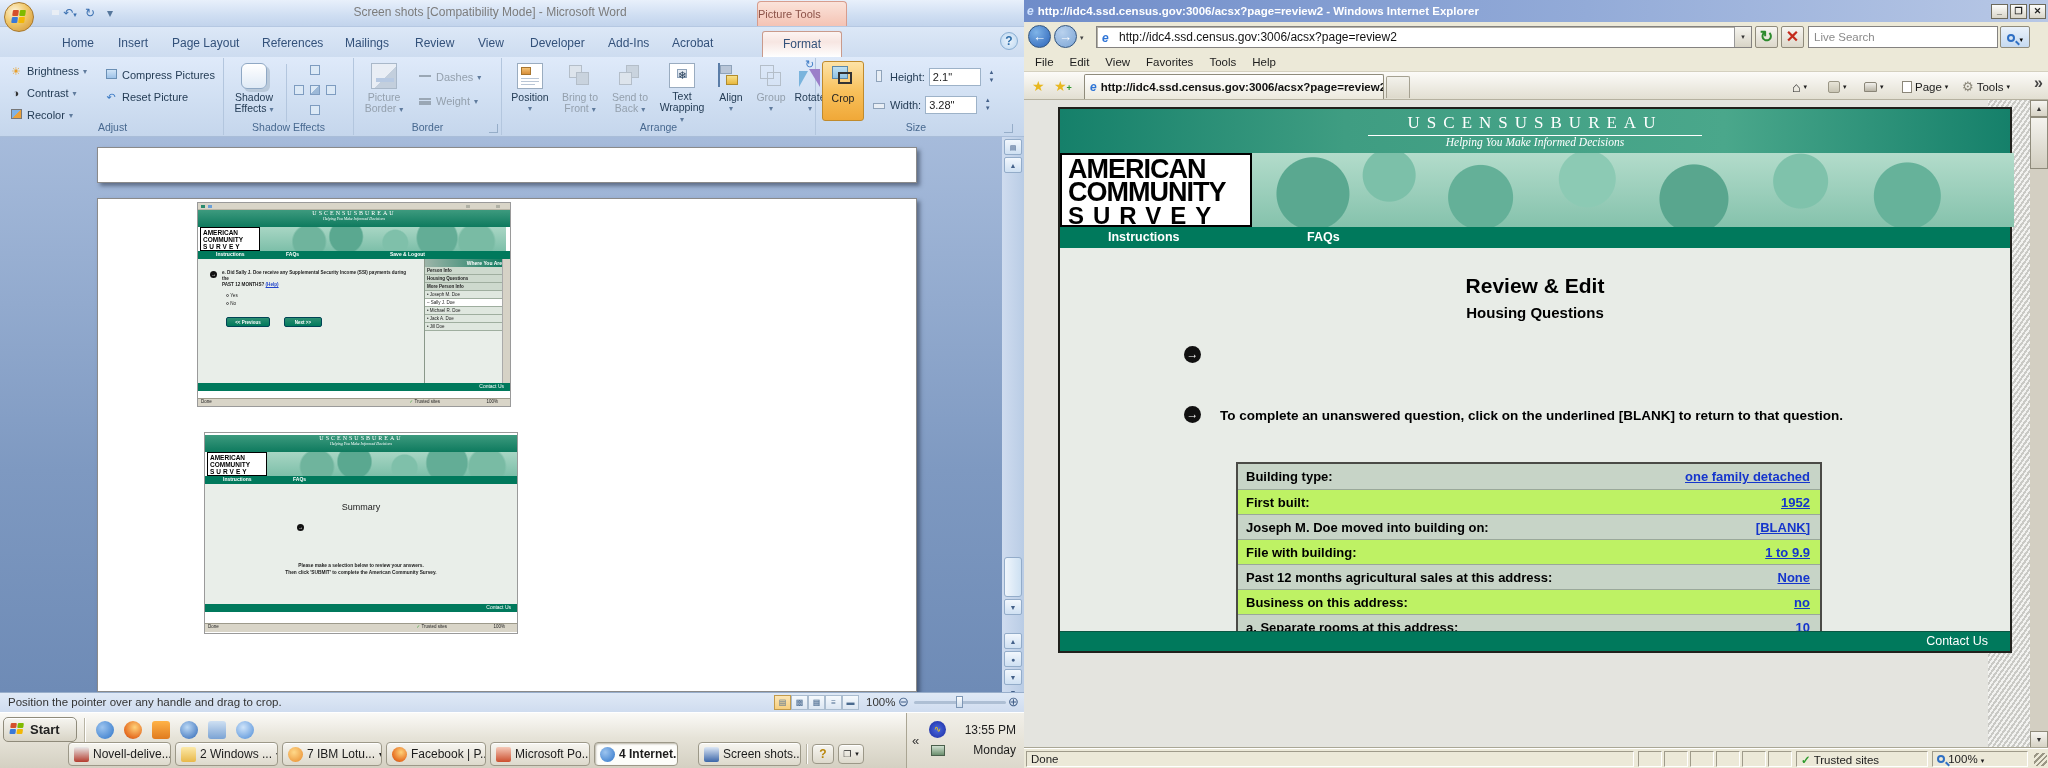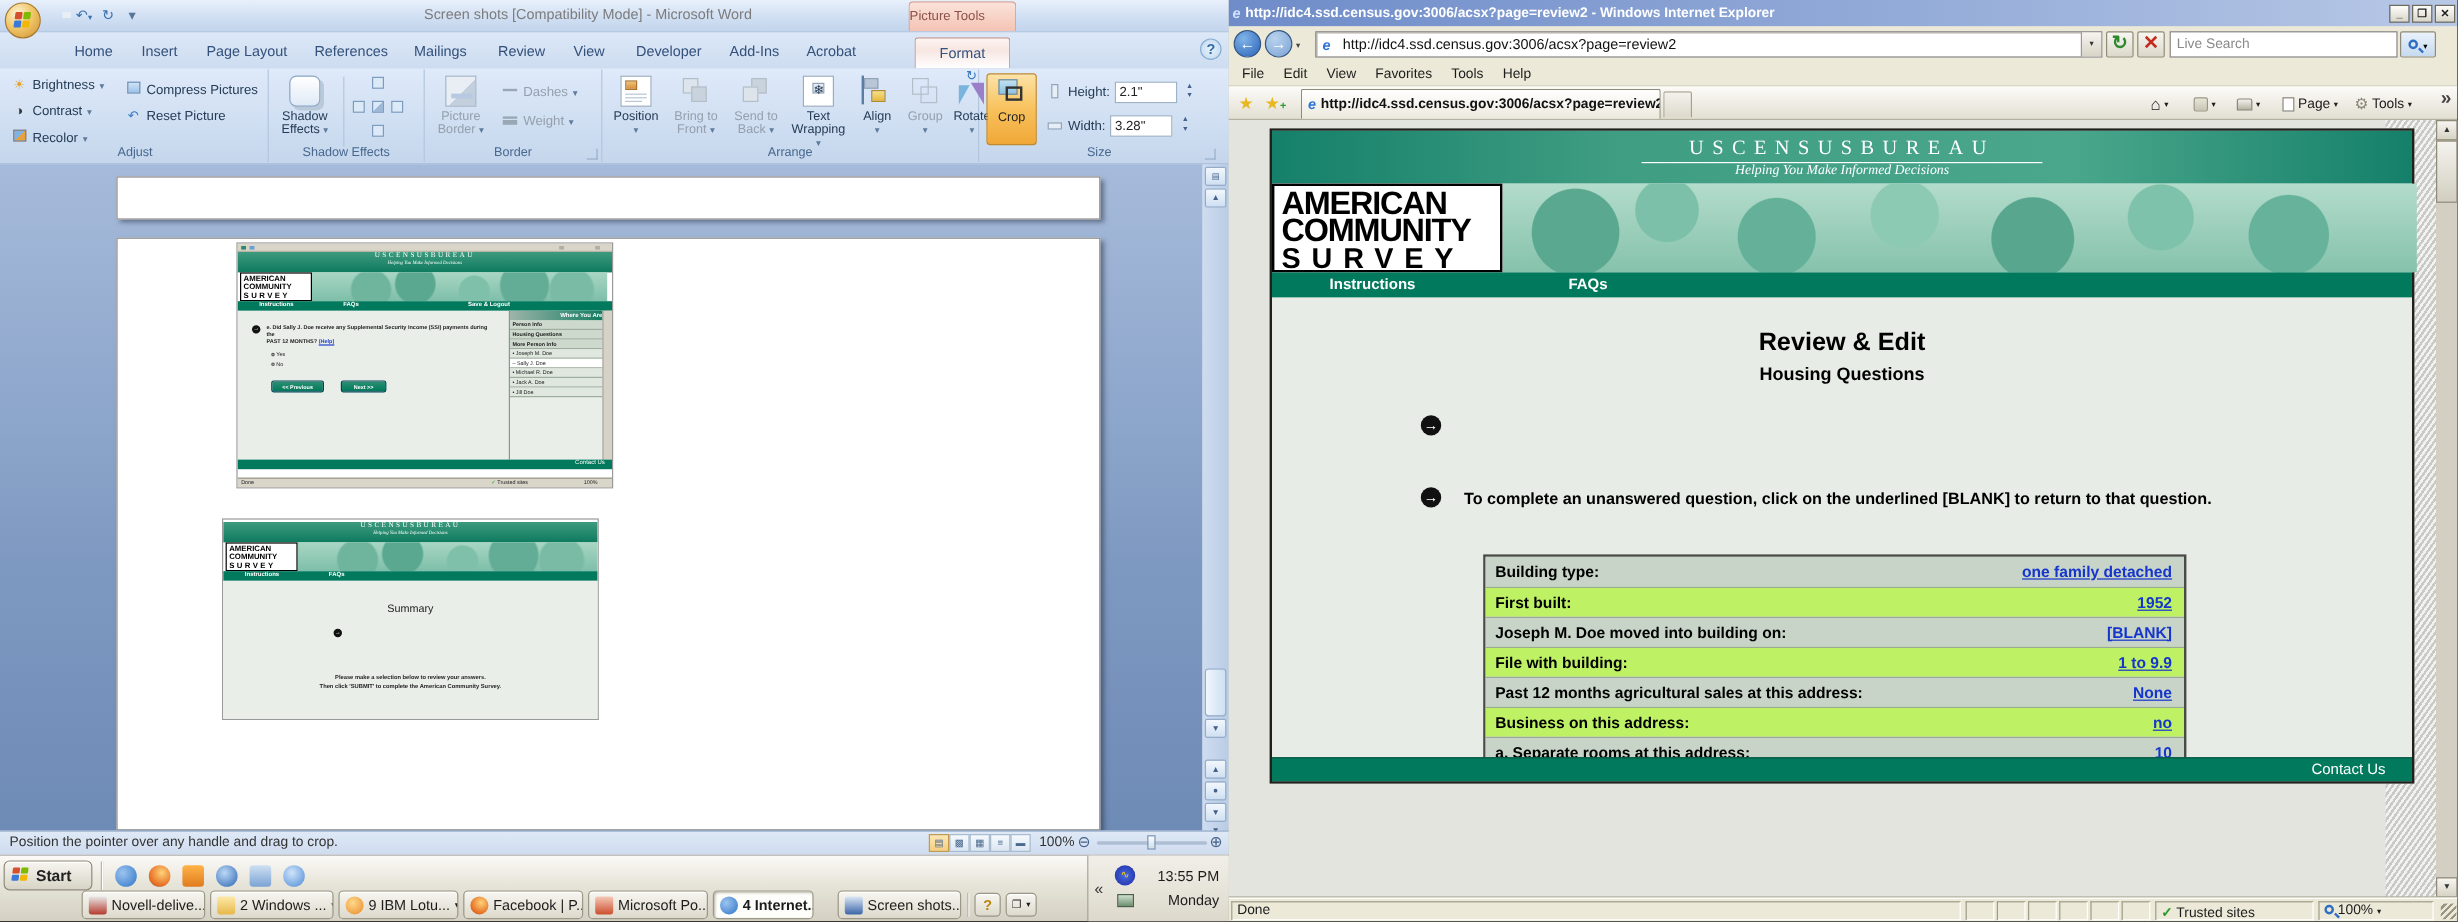--- a/index.html
+++ b/index.html
@@ -436,21 +436,21 @@
           </div>
           <div class="m-teal-bar" style="top:180px;height:8px">
             <span>Contact Us</span></div>
           <div class="m-status" style="top:195px">
             <span style="position:absolute;left:3px">Done</span>
             <span style="position:absolute;right:70px"><span style="color:#2d9a2d">✓</span> <span>Trusted sites</span></span>
             <span style="position:absolute;right:12px">100%</span>
           </div>
         </div>
 
-        <div class="mini" style="left:87px;top:233px;width:314px;height:168px">
+        <div class="mini" style="left:106px;top:233px;width:314px;height:202px">
           <div class="m-band" style="top:2px;height:17px">
             <div class="m-bureau">USCENSUSBUREAU</div>
             <div class="m-tag">Helping You Make Informed Decisions</div>
           </div>
           <div class="m-photo" style="left:62px;top:19px;width:250px;height:24px"></div>
           <div class="m-logo" style="left:2px;top:19px;width:60px;height:24px;font-size:6.5px;line-height:7px">
             <div>AMERICAN</div>
               <div>COMMUNITY</div>
             <div style="letter-spacing:2px">SURVEY</div>
           </div>
@@ -524,21 +524,21 @@
       <span class="tico" style="background:linear-gradient(#e8e8e8,#b43c2e)"></span>
       <span>Novell-delive...</span>
       </div>
     <div class="tbtn" style="left:175px;width:103px">
       <span class="tico" style="background:linear-gradient(#fce9a8,#e8b84a)"></span>
       <span>2 Windows ...</span>
         <span style="font-size:8px">▾</span>
       </div>
     <div class="tbtn" style="left:282px;width:100px">
       <span class="tico" style="border-radius:50%;background:radial-gradient(circle at 40% 35%,#ffd98a,#e8892a)"></span>
-      <span>9 IBM Lotu...</span>
+      <span>7 IBM Lotu...</span>
         <span style="font-size:8px">▾</span>
       </div>
     <div class="tbtn" style="left:386px;width:100px">
       <span class="tico" style="border-radius:50%;background:radial-gradient(circle at 60% 35%,#ffd27a,#e56a1e 70%,#2a4f8f)"></span>
       <span>Facebook | P...</span>
       </div>
     <div class="tbtn" style="left:490px;width:100px">
       <span class="tico" style="background:linear-gradient(#f5c9b8,#cc4f2e)"></span>
       <span>Microsoft Po...</span>
       </div>

